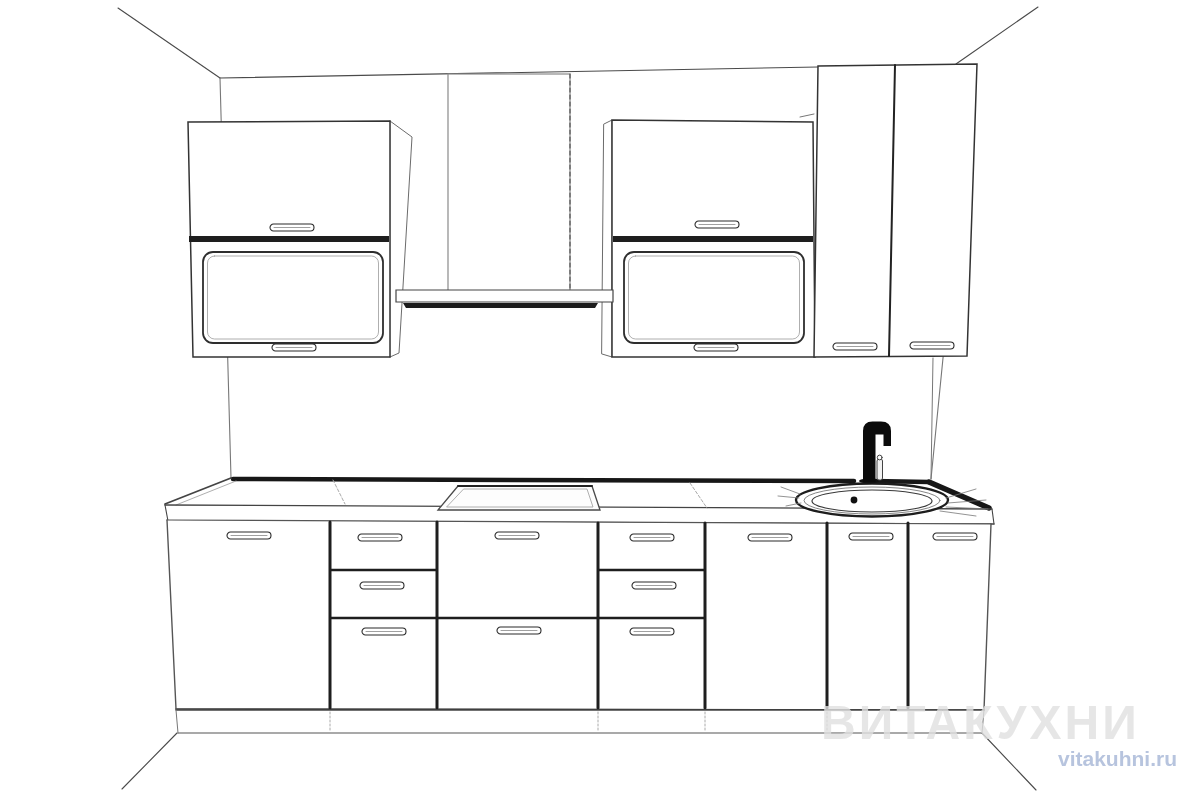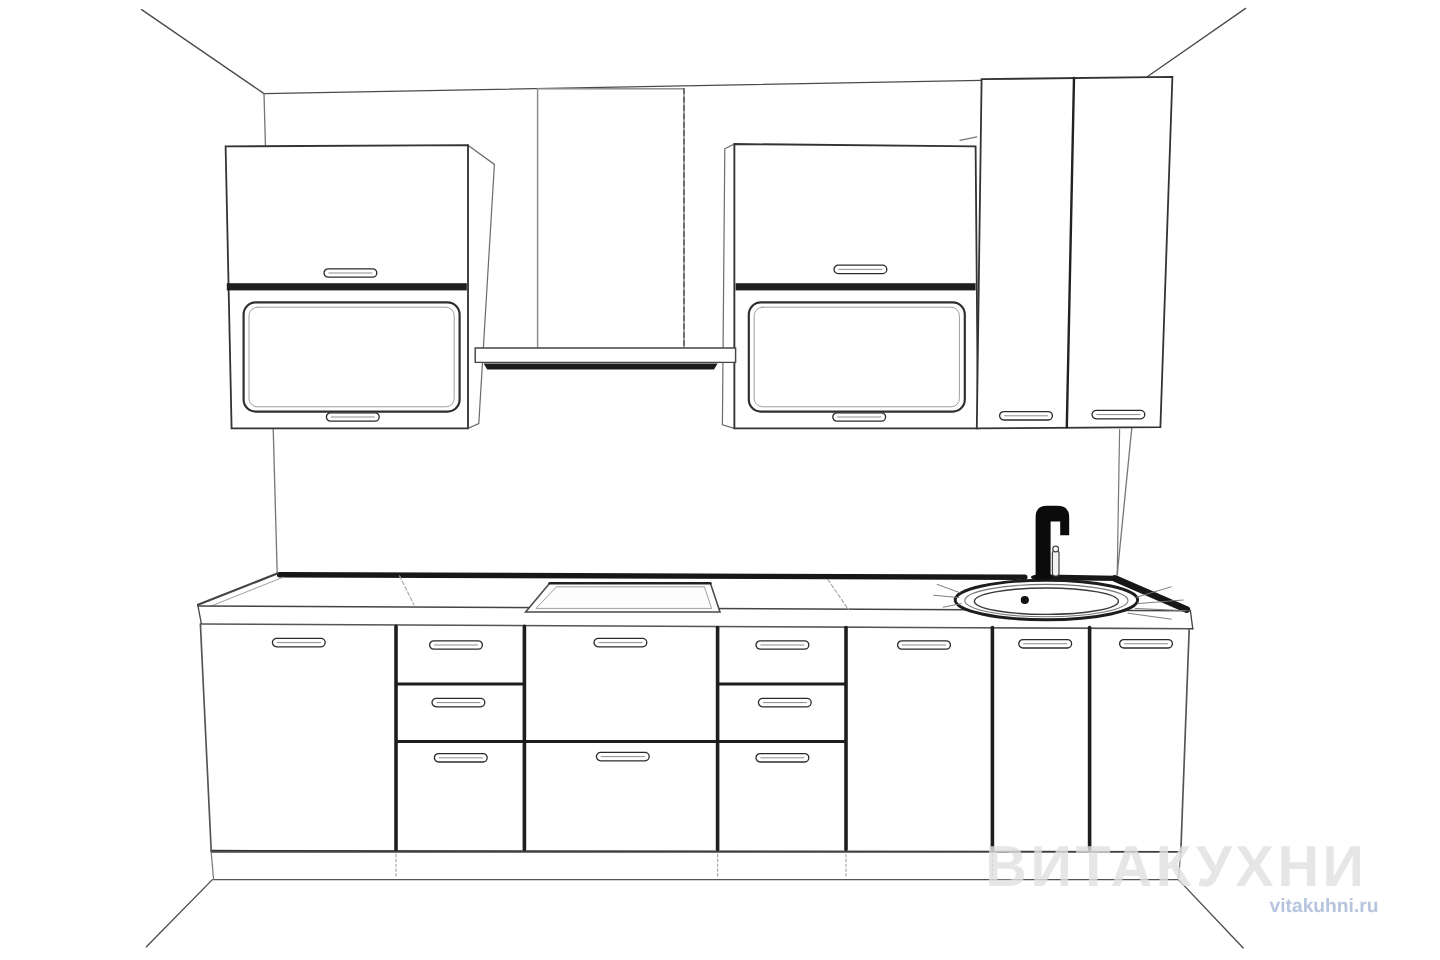--- a/index.html
+++ b/index.html
@@ -5,21 +5,21 @@
   :root{
     --line:#4a4a4a; --line_dark:#171717; --line_mid:#6b6b6b; --line_light:#9a9a9a;
     --paper:#ffffff; --faucet:#0b0b0b; --wm_brand:rgba(224,224,224,0.8); --wm_site:#b7c4de;
   }
   html,body{margin:0;padding:0;background:#fff;}
   .stage{position:relative;width:1200px;height:800px;background:var(--paper);overflow:hidden;
          font-family:"Liberation Sans",sans-serif;padding-left:12px;}
   .stage svg{position:absolute;left:0;top:0;}
   .wm-brand{position:absolute;left:821px;top:695px;font-weight:bold;font-size:48px;
             letter-spacing:3px;color:var(--wm_brand);white-space:nowrap;user-select:none;}
-  .wm-site{position:absolute;left:1058px;top:747px;font-weight:600;font-size:16px;
+  .wm-site{position:absolute;left:1058px;top:747px;font-weight:600;font-size:21px;
            color:var(--wm_site);white-space:nowrap;user-select:none;}
   .ln{stroke:var(--line);fill:none;}
   .panel{fill:var(--paper);stroke:#333;stroke-width:1.5;}
   .side{fill:var(--paper);stroke:var(--line_mid);stroke-width:1;}
   .divband{fill:#1e1e1e;stroke:none;}
   .darkline{stroke:var(--line_dark);fill:none;}
 </style>
 </head>
 <body>
 

